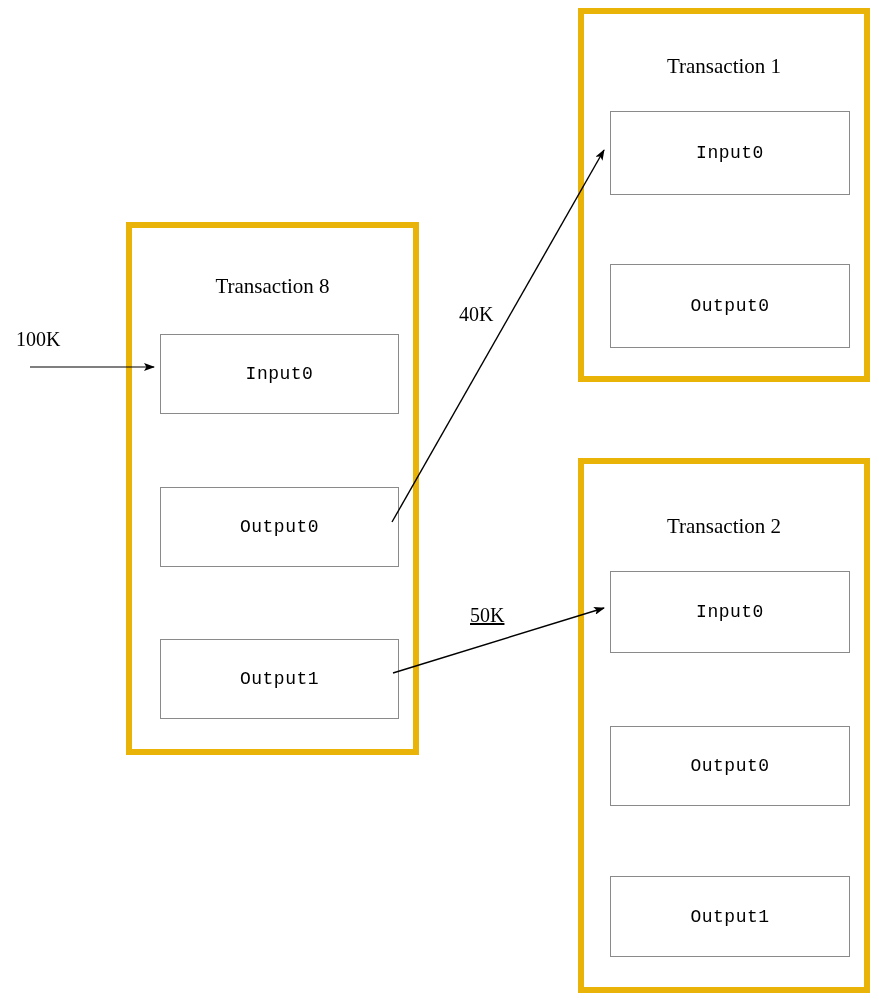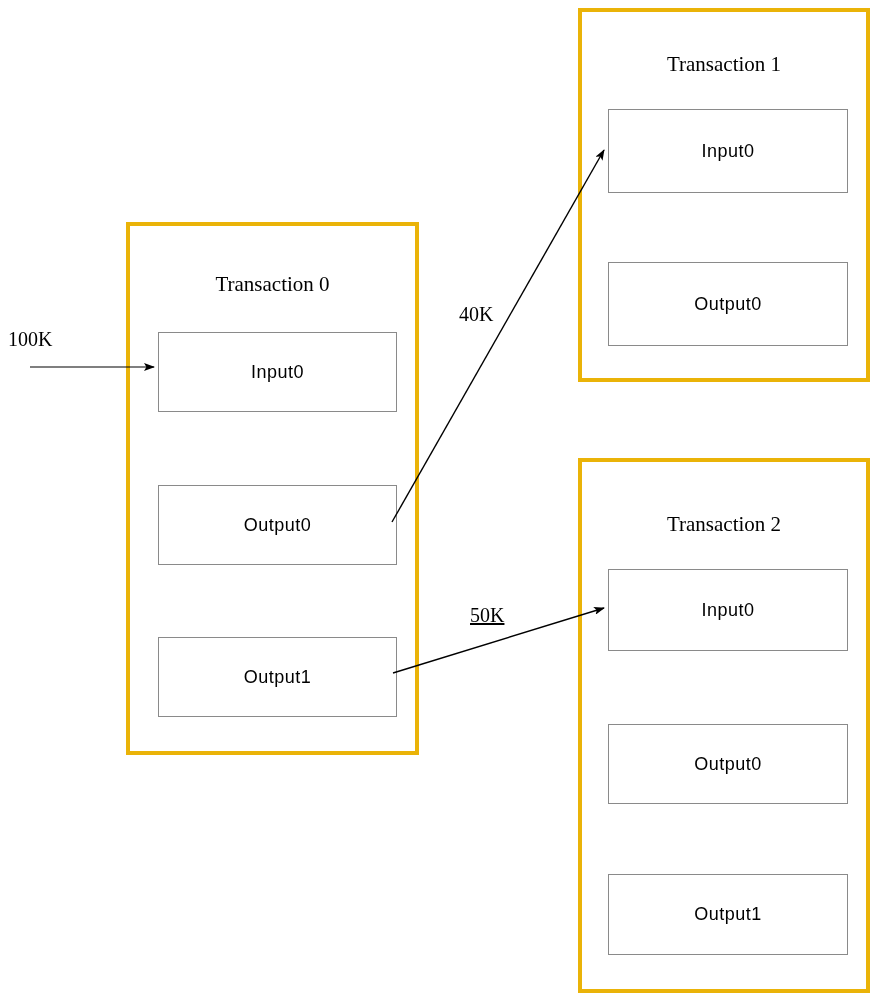--- a/index.html
+++ b/index.html
@@ -16,21 +16,21 @@
     width: 879px;
     height: 1000px;
     background: #ffffff;
     overflow: hidden;
   }
 
   
   .tx-box {
     position: absolute;
     box-sizing: border-box;
-    border: 4px solid #eab308;
+    border: 6px solid #eab308;
     background: transparent;
     padding-left: 17px;
   }
   .tx-title {
     position: absolute;
     left: 0;
     right: 0;
     text-align: center;
     font-size: 21px;
     line-height: 1;
@@ -43,21 +43,21 @@
   .slot {
     position: absolute;
     box-sizing: border-box;
     border: 1px solid #8a8a8a;
     background: transparent;
     display: flex;
     align-items: center;
     justify-content: center;
   }
   .slot-label {
-    font-family: Liberation Sans, sans-serif;
+    font-family: Liberation Mono, monospace;
     font-size: 18px;
     letter-spacing: 0.5px;
     color: #000000;
     white-space: nowrap;
   }
 
   
   .edge-label {
     position: absolute;
     font-family: "Liberation Serif", "DejaVu Serif", serif;
@@ -76,21 +76,21 @@
     height: 1000px;
     pointer-events: none;
   }
 </style>
 </head>
 <body>
 
 <div id="canvas">
 
   <div class="tx-box" style="left:126px; top:222px; width:293px; height:533px;">
-    <div class="tx-title" style="top:48px;">Transaction 0</div>
+    <div class="tx-title" style="top:48px;">Transaction 8</div>
 
     <div class="slot" style="left:28px; top:106px; width:239px; height:80px;">
       <span class="slot-label">Input0</span>
     </div>
 
     <div class="slot" style="left:28px; top:259px; width:239px; height:80px;">
       <span class="slot-label">Output0</span>
     </div>
 
     <div class="slot" style="left:28px; top:411px; width:239px; height:80px;">
@@ -133,19 +133,19 @@
       </marker>
     </defs>
 
     <line x1="30" y1="367" x2="154" y2="367" stroke="#000000" stroke-width="1.2" marker-end="url(#arrowhead)"></line>
 
     <line x1="392" y1="522" x2="604" y2="150" stroke="#000000" stroke-width="1.4" marker-end="url(#arrowhead)"></line>
 
     <line x1="393" y1="673" x2="604" y2="608" stroke="#000000" stroke-width="1.4" marker-end="url(#arrowhead)"></line>
   </svg>
 
-  <div class="edge-label" style="left:8px; top:329px;">100K</div>
+  <div class="edge-label" style="left:16px; top:329px;">100K</div>
 
   <div class="edge-label" style="left:459px; top:304px;">40K</div>
 
   <div class="edge-label" style="left:470px; top:605px;text-decoration:underline;">50K</div>
 
 </div>
 
 </body></html>

